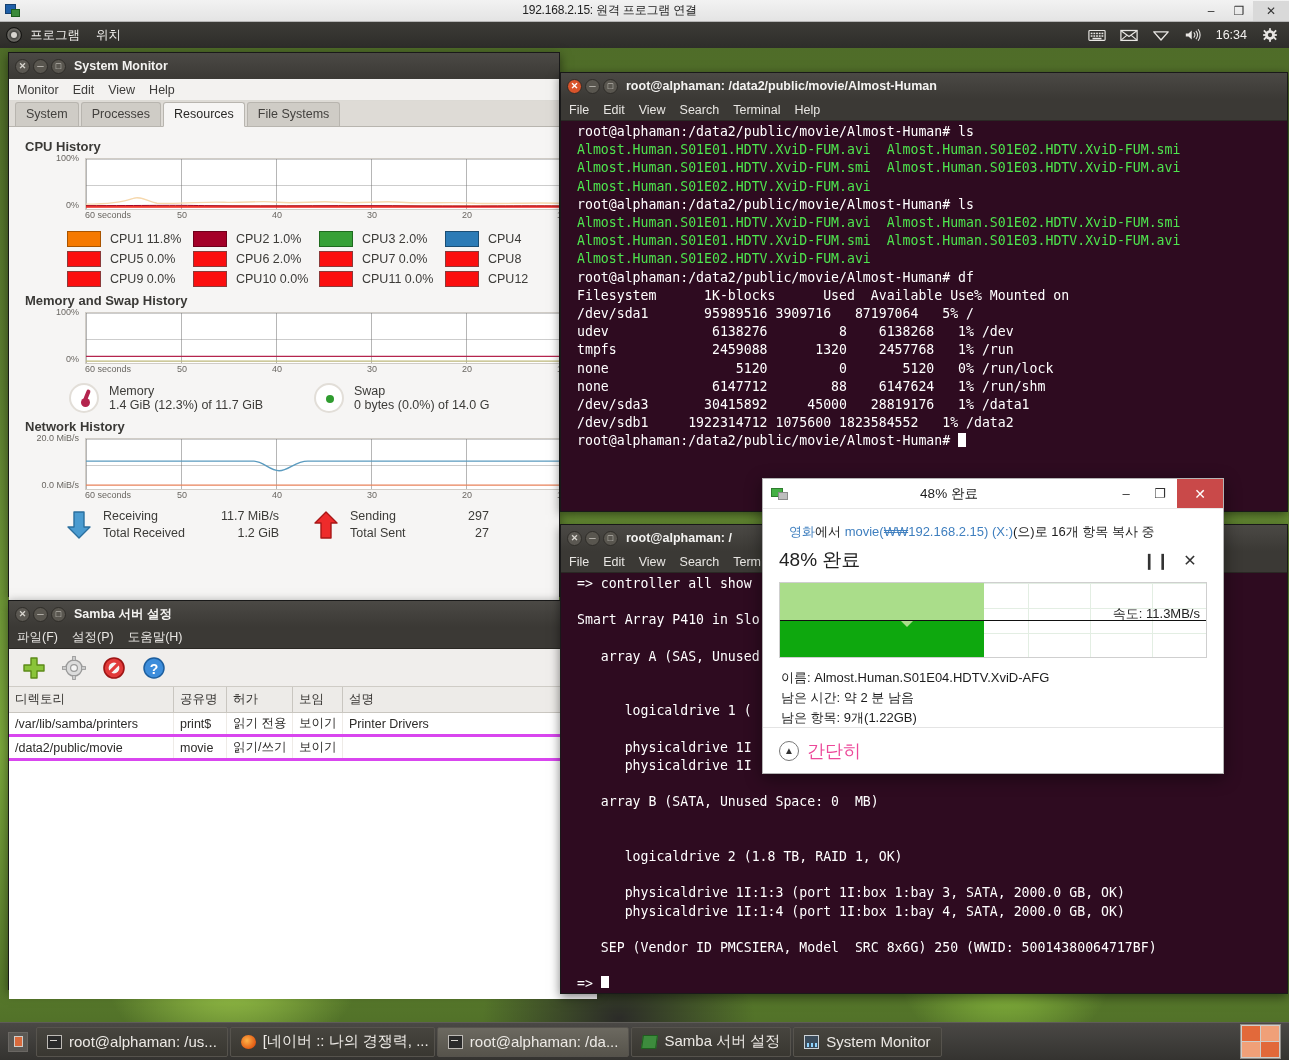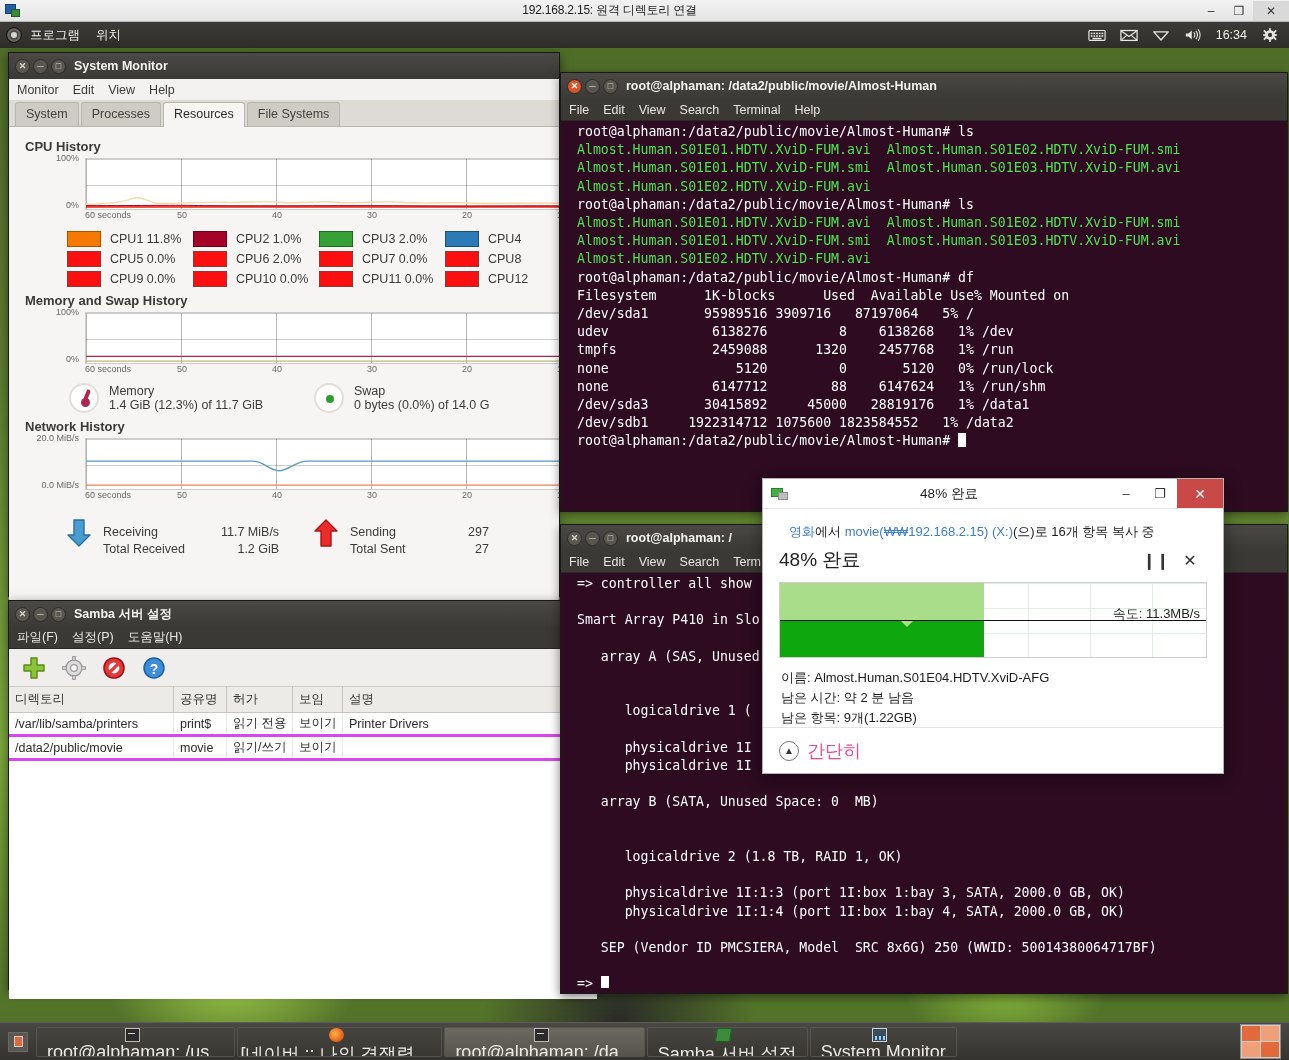--- a/index.html
+++ b/index.html
@@ -122,21 +122,21 @@
   .dial .needle{position:absolute;width:4px;height:11px;background:#b4244e;
                 left:12px;top:4px;border-radius:2px;transform-origin:50% 100%;transform:rotate(22deg);}
   .dial .hub{position:absolute;width:9px;height:9px;border-radius:50%;background:#b4244e;left:10px;top:13px;}
   .dial.swap .hub{background:#2f9c2f;width:8px;height:8px;left:10px;top:10px;}
   .mem-txt .t1{font-size:12.5px;}
   .mem-txt .t2{font-size:12.5px;}
 
   .net-row{display:flex;padding:6px 0 2px 56px;font-size:12.5px;color:#3c3b38;}
   .net-item{display:flex;align-items:center;width:262px;}
   .arrow{width:28px;height:30px;margin-right:10px;flex:0 0 auto;}
-  .net-tbl{display:grid;grid-template-columns:118px auto;row-gap:3px;margin-top:16px;}
+  .net-tbl{display:grid;grid-template-columns:118px auto;row-gap:3px;}
   .net-tbl .v{text-align:right;}
 
   
   #samba{left:8px;top:578px;width:590px;height:390px;background:#f3f2f0;}
   #samba-toolbar{height:38px;background:#f0eeec;border-bottom:1px solid #cfccc6;
                  display:flex;align-items:center;gap:14px;padding-left:12px;}
   .tb-ico{width:26px;height:26px;position:relative;flex:0 0 auto;}
   #samba-head{display:flex;height:26px;background:#edebe8;border-bottom:1px solid #c9c6c0;font-size:12.5px;color:#34322f;}
   #samba-head div{padding:4px 6px;border-right:1px solid #c9c6c0;display:flex;align-items:center;}
   .srow{display:flex;height:24px;font-size:12.5px;color:#2d2b29;border-bottom:3px solid #d946ef;background:#fff;}
@@ -206,22 +206,22 @@
   #taskbar{
     position:absolute;left:0;bottom:0;width:1289px;height:38px;
     background:linear-gradient(#4a4845,#343330);
     border-top:1px solid #5e5c58;display:flex;align-items:center;
   }
   #tb-show{width:20px;height:20px;margin:0 8px;border:1px solid #6a6763;background:#5a5854;
            display:flex;align-items:center;justify-content:center;flex:0 0 auto;}
   #tb-show i{display:block;width:9px;height:11px;border:1px solid #cfcdc9;background:#d96a3c;}
   .tb-item{
     height:30px;display:flex;align-items:center;padding:0 10px;margin-right:2px;
-    color:#ece9e5;font-size:18px;max-width:205px;overflow:hidden;white-space:nowrap;
-    background:linear-gradient(#47453f,#393731);border:1px solid #56534d;border-radius:2px;flex-direction:column;
+    color:#ece9e5;font-size:15px;max-width:205px;overflow:hidden;white-space:nowrap;
+    background:linear-gradient(#47453f,#393731);border:1px solid #56534d;border-radius:2px;
   }
   .tb-item.active{background:linear-gradient(#6c6960,#56534b);}
   .tb-ic{width:15px;height:14px;margin-right:7px;flex:0 0 auto;position:relative;}
   .tb-ic.term{background:#2a2a2a;border:1px solid #bdbab5;}
   .tb-ic.term:after{content:"";position:absolute;left:2px;top:4px;width:7px;height:1px;background:#d9d6d1;}
   .tb-ic.ff{border-radius:50%;background:radial-gradient(circle at 40% 40%,#ffb347,#e35c15 70%,#8a2c08);}
   .tb-ic.samba{background:#3d8b3d;border:1px solid #1f5e1f;transform:skewX(-8deg);}
   .tb-ic.sysmon{background:#3b4c5c;border:1px solid #cdd3d8;}
   .tb-ic.sysmon:after{content:"";position:absolute;left:2px;top:7px;width:10px;height:4px;
                       background:linear-gradient(to right,#8fd4ff 0 2px,transparent 2px 4px,#8fd4ff 4px 6px,transparent 6px 8px,#8fd4ff 8px 10px);}
@@ -232,21 +232,21 @@
   #tb-wsw i:nth-child(2),#tb-wsw i:nth-child(3){background:#f0a078;}
 </style>
 </head>
 <body>
 
 <div id="rdp-titlebar">
   <div id="rdp-icon">
       <span class="b1"></span>
       <span class="b2"></span>
     </div>
-  <div id="rdp-title">192.168.2.15: 원격 디렉토리 연결</div>
+  <div id="rdp-title">192.168.2.15: 원격 프로그램 연결</div>
   <div id="rdp-btns">
     <div class="rb">–</div>
     <div class="rb">❐</div>
     <div class="rb close">✕</div>
   </div>
 </div>
 
 <div id="desktop">
   <div id="wallpaper"></div>
 

